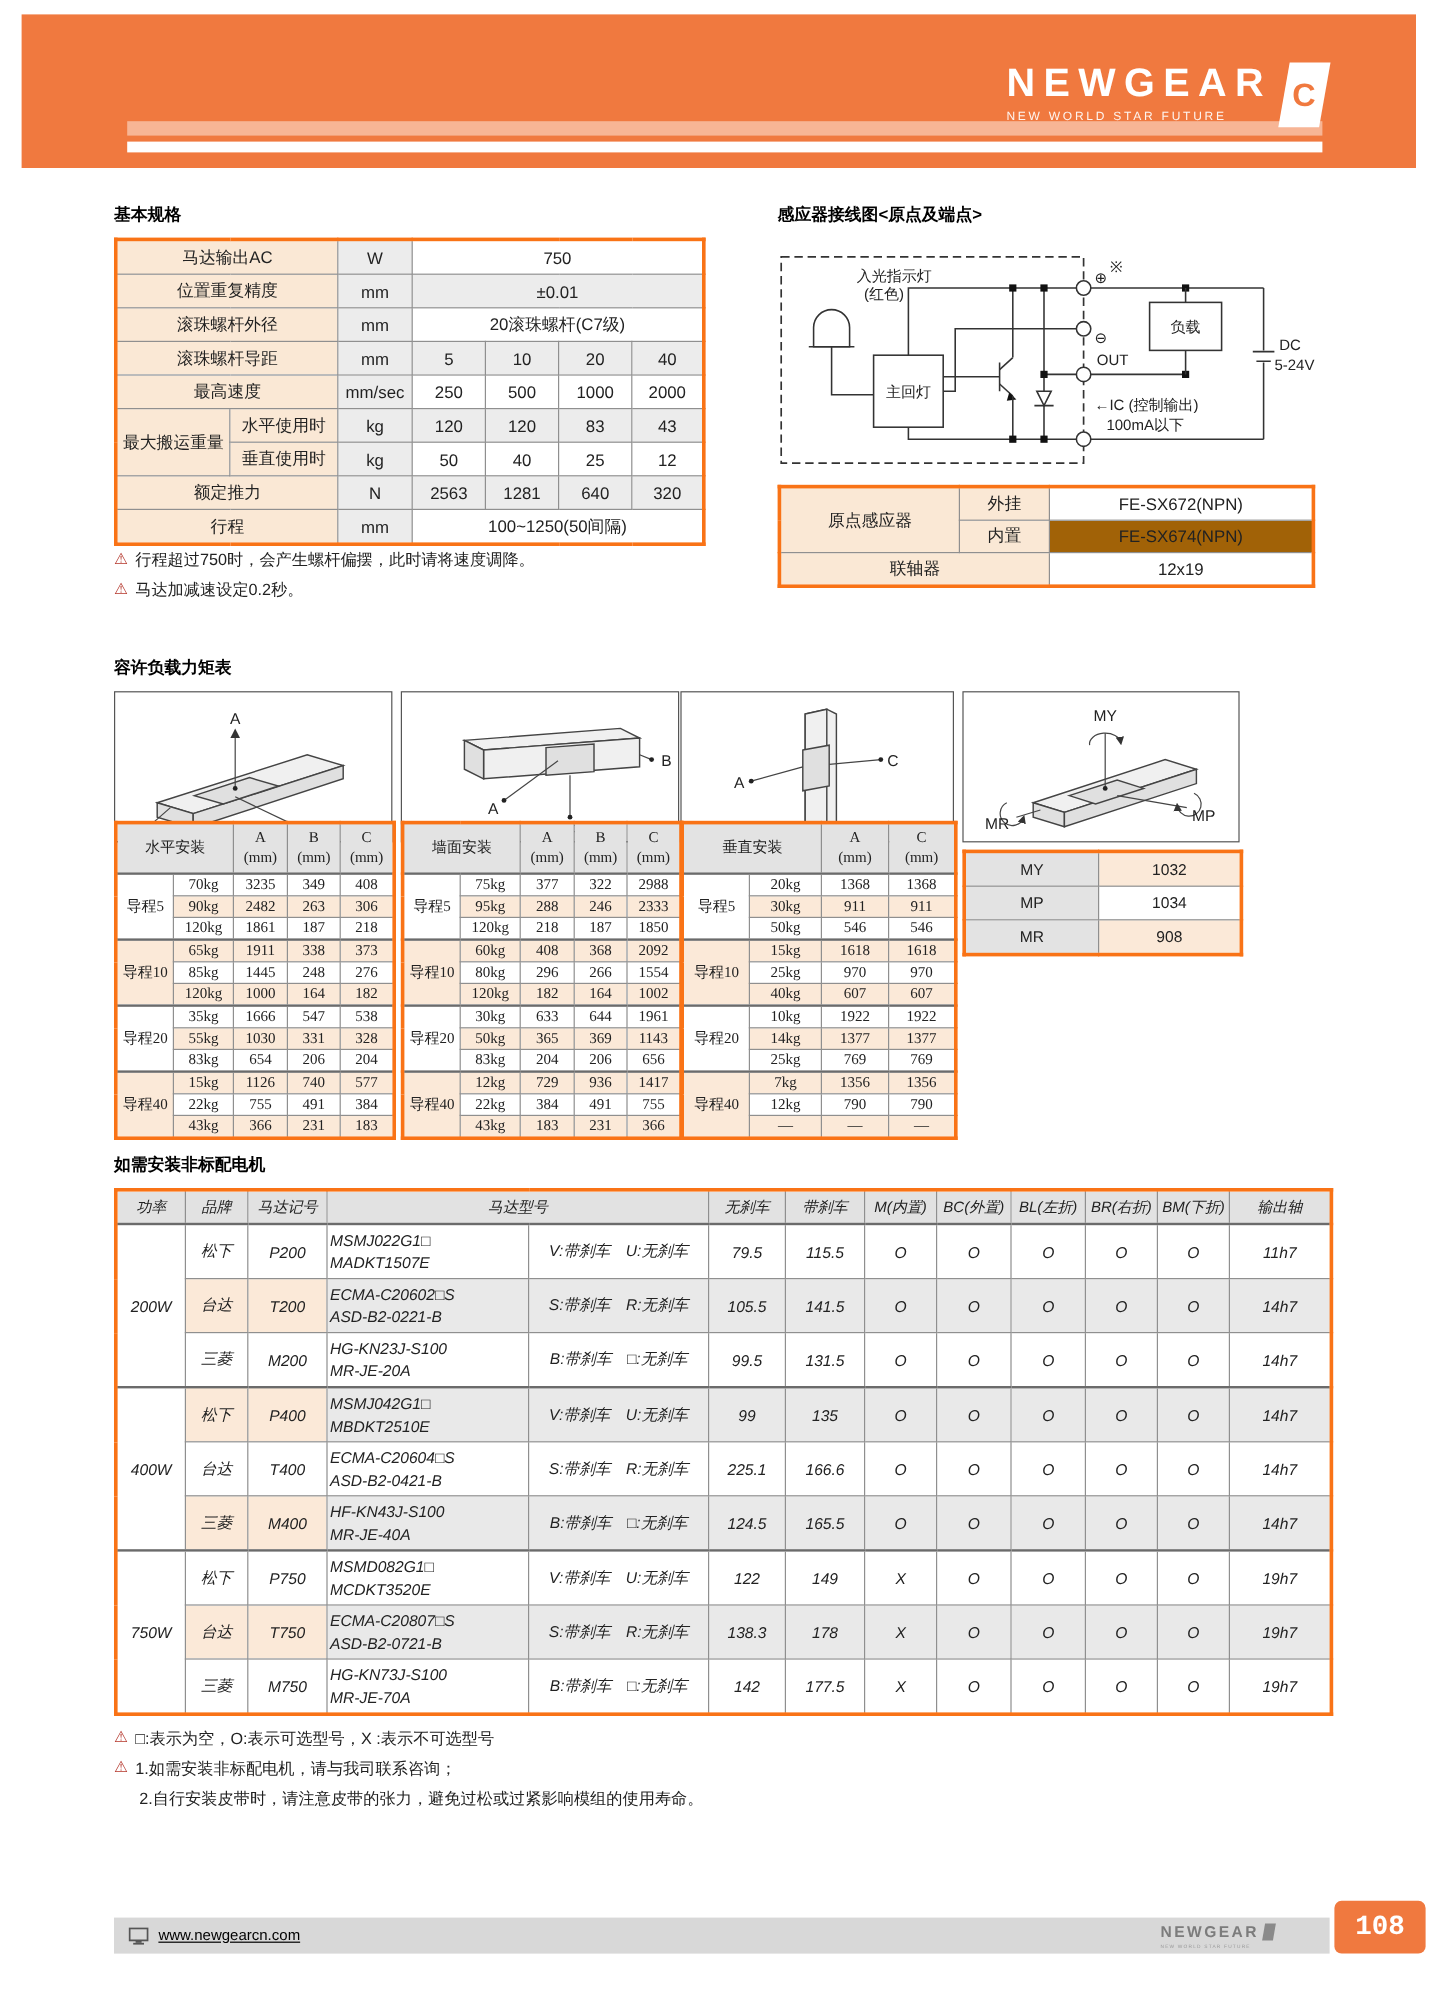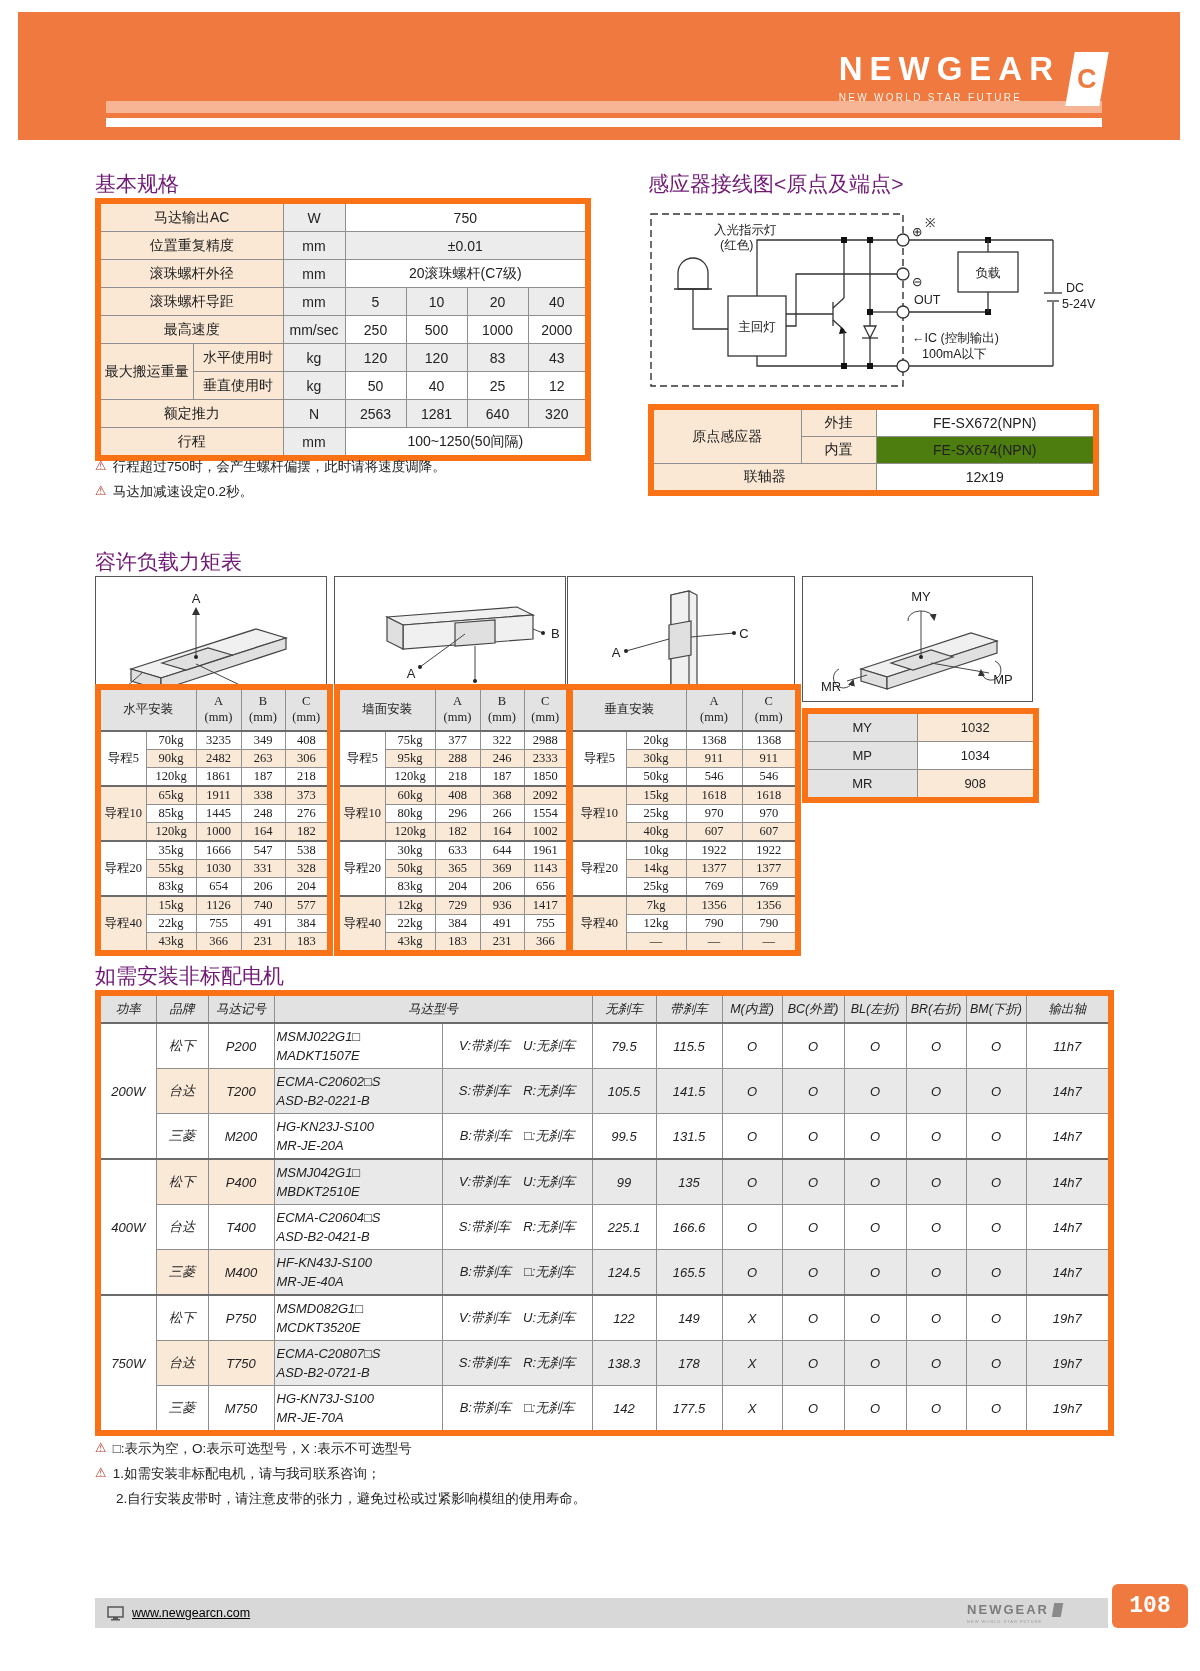--- a/index.html
+++ b/index.html
@@ -9,46 +9,46 @@
   
   .banner{position:absolute;left:18px;top:12px;width:1162px;height:128px;background:#f0793f;}
   .stripe1{position:absolute;left:88px;right:78px;bottom:27px;height:12px;background:rgba(255,255,255,.45);}
   .stripe2{position:absolute;left:88px;right:78px;bottom:13px;height:9px;background:#ffffff;}
   .logo{position:absolute;right:76px;top:40px;display:flex;align-items:flex-start;gap:10px;}
   .logo .nm{font-size:33px;font-weight:bold;color:#fff;letter-spacing:7px;line-height:1;}
   .logo .tg{font-size:10px;color:rgba(255,255,255,.92);letter-spacing:2.3px;margin-top:7px;}
   .logo-mark{width:34px;height:54px;background:#fff;transform:skewX(-10deg);display:flex;align-items:center;justify-content:center;}
   .logo-mark span{color:#f0793f;font-weight:bold;font-size:27px;transform:skewX(10deg);}
 
-  .sec-title{position:absolute;font-size:21px;font-weight:normal;color:#701a75;white-space:nowrap;}
+  .sec-title{position:absolute;font-size:14px;font-weight:bold;color:#000000;white-space:nowrap;}
 
   
   table{border-collapse:collapse;table-layout:fixed;}
   td,th{border:1px solid #8f8f8f;text-align:center;overflow:hidden;}
-  table.framed{border:6px solid #f97316;}
+  table.framed{border:3px solid #f97316;}
   tr.gsep td{border-top:2px solid #6b6b6b;}
 
   
   .basic{position:absolute;left:95px;top:198px;width:490px;font-size:14px;}
   .basic td{height:27px;padding:0 2px;}
   .basic .lbl{background:#fae8d5;}
   .basic .unit{background:#ececec;}
   .basic tr.alt .val{background:#ececec;}
 
   .note-block{position:absolute;font-size:13.5px;}
   .note{display:flex;align-items:flex-start;gap:6px;margin-bottom:7px;white-space:nowrap;}
   .note.indent{padding-left:21px;}
   .warn{color:#b4352a;font-weight:bold;font-size:13px;line-height:1.2;}
 
   
   .sensor-svg{position:absolute;left:648px;top:194px;}
   .sensor-tbl{position:absolute;left:648px;top:404px;width:445px;font-size:14px;}
   .sensor-tbl td{height:24px;}
   .sensor-tbl .lbl{background:#fae8d5;}
-  .sensor-tbl tr.alt .val{background:#4d7c0f;}
+  .sensor-tbl tr.alt .val{background:#a16207;}
 
   
   .dbox{position:absolute;top:576px;height:126px;background:#fff;border:1.5px solid #555;box-sizing:border-box;}
   .dbox svg{display:block;}
   .diag-shape{fill:#f0f0f0;stroke:#444;stroke-width:1.2;}
   .diag-shape2{fill:#e0e0e0;stroke:#444;stroke-width:1.2;}
   .diag-line{stroke:#444;stroke-width:1;fill:none;}
   .diag-txt{font-size:13px;fill:#222;font-family:"Liberation Sans",sans-serif;}
 
   

